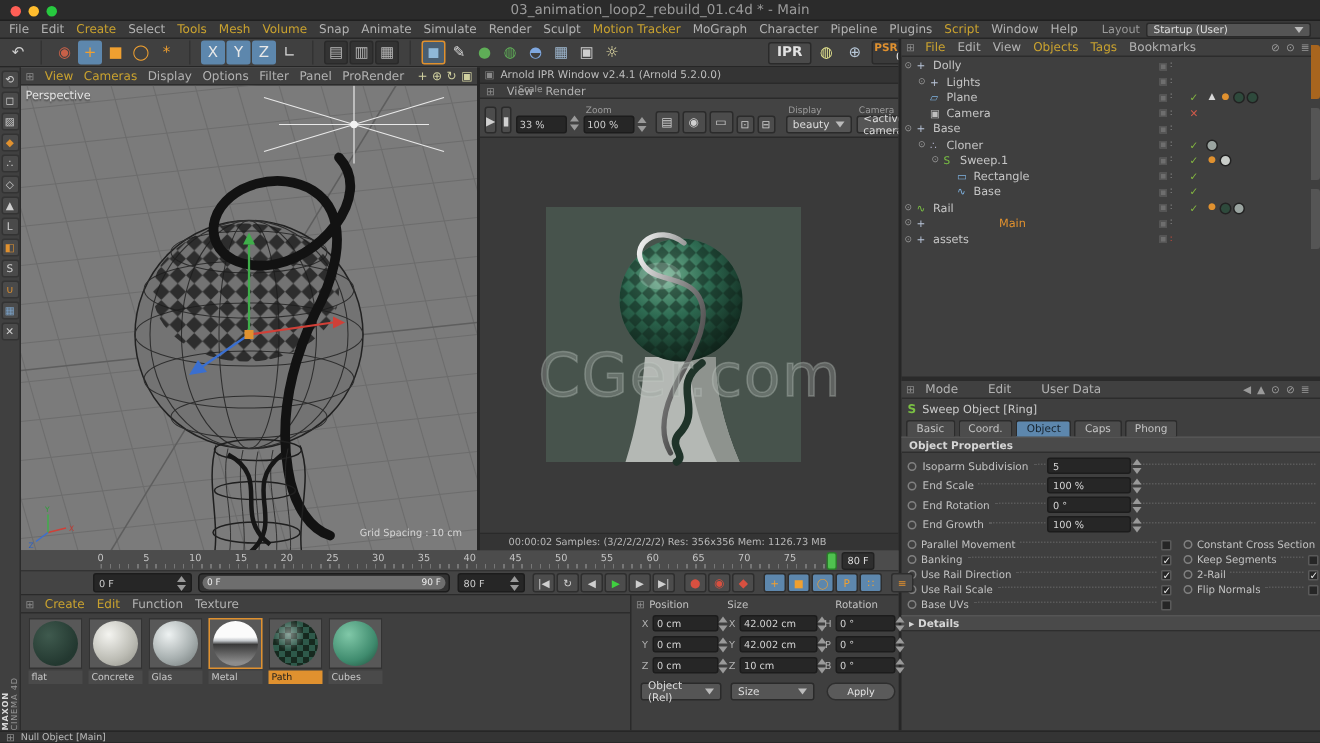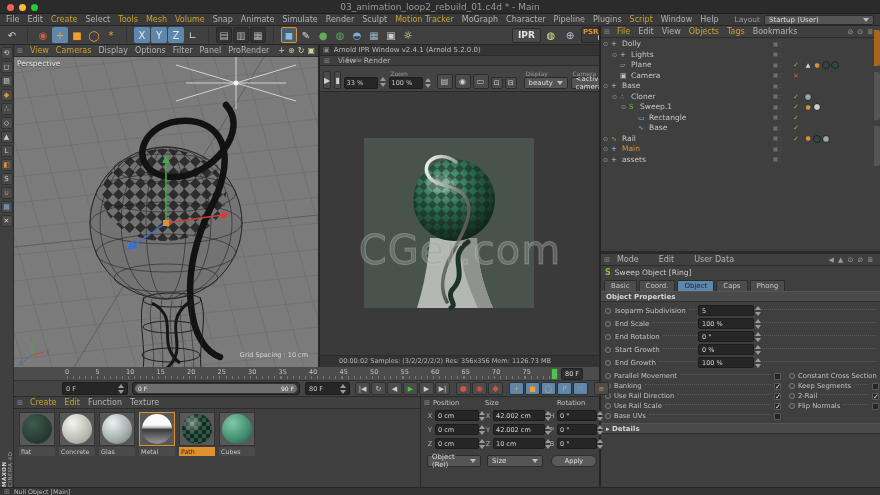--- a/index.html
+++ b/index.html
@@ -59,21 +59,21 @@
   .stepper::after{content:"";position:absolute;left:0;bottom:0;border-left:3px solid transparent;border-right:3px solid transparent;border-top:4px solid #9a9a9a;}
   #ipr-canvas{position:relative;width:279px;height:263px;background:#3a3a3a;}
   #ipr-status{height:12px;background:#343434;border-top:1px solid #2a2a2a;font-size:6.5px;line-height:11px;color:#b8b8b8;padding-left:19px;}
   
   #rightpanel{position:absolute;left:599px;top:26px;width:281px;height:461px;background:#3f3f3f;border-left:2px solid #262626;}
   #om-tree{position:relative;height:213px;overflow:hidden;padding-top:1px;}
   .orow{position:relative;height:10.5px;font-size:7.5px;line-height:10.5px;}
   .orow .ex{position:absolute;font-size:6px;color:#999;top:0;}
   .orow .oicon{position:absolute;top:0;font-size:7px;}
   .orow .olabel{position:absolute;top:0;color:#c6c6c6;white-space:nowrap;}
-  .orow .olabel.selected{color:#e0912f;}
+  .orow .olabel.selected{color:#e0912f;margin-left:44px;}
   .orow .toggles{position:absolute;left:172px;top:1px;width:18px;display:flex;gap:2px;align-items:center;}
   .tgl-sq{width:5px;height:5px;background:#6e6e6e;border:1px solid #555;}
   .tgl-dots{font-size:6px;color:#8d8d8d;line-height:8px;}
   .tgl-dots.red{color:#d04a3a;}
   .orow .ocheck{position:absolute;left:192px;top:0;font-size:7px;}
   .orow .otags{position:absolute;left:203px;top:0;display:flex;gap:1px;}
   .tagdot{width:8px;height:8px;border-radius:2px;margin-top:1px;display:flex;align-items:center;justify-content:center;font-size:6px;}
   .splitter-h{height:3px;background:#2a2a2a;}
   #am-obj{height:12px;display:flex;align-items:center;gap:4px;padding:0 4px;font-size:7.5px;color:#cccccc;}
   #am-tabs{height:13px;display:flex;gap:2px;padding:0 3px;align-items:flex-end;}
@@ -671,26 +671,20 @@
           <div class="fval">100 %<span class="stepper"></span></div>
         </div>
         <div class="frow">
           <span class="adot"></span>
           <span class="flabel">End Rotation</span>
           <span class="leader"></span>
           <div class="fval">0 °<span class="stepper"></span></div>
         </div>
         <div class="frow">
           <span class="adot"></span>
-          <span class="flabel">Start Growth</span>
-          <span class="leader"></span>
-          <div class="fval">0 %<span class="stepper"></span></div>
-        </div>
-        <div class="frow">
-          <span class="adot"></span>
           <span class="flabel">End Growth</span>
           <span class="leader"></span>
           <div class="fval">100 %<span class="stepper"></span></div>
         </div>
       </div>
     <div id="am-checks">
         <div class="crow" style="left: 4px; top: 2px; width: 176px;">
           <span class="adot"></span>
           <span class="clabel">Parallel Movement</span>
           <span class="leader"></span>

